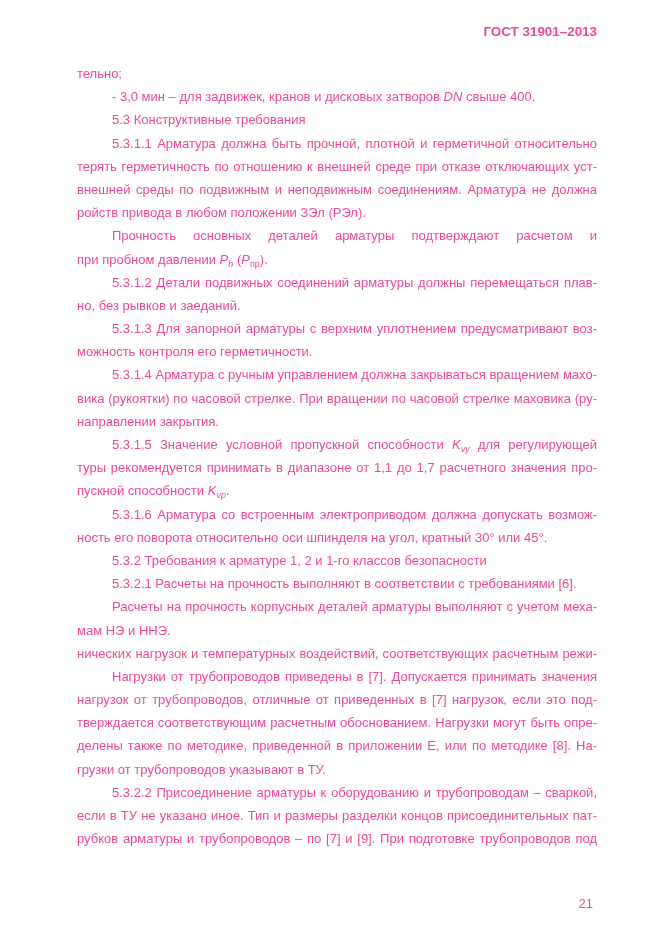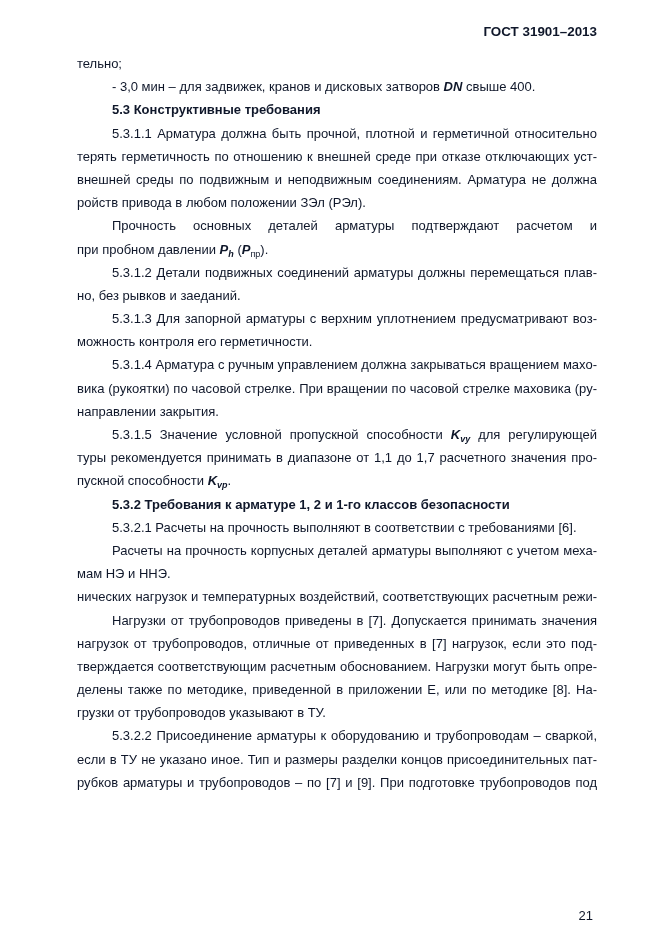--- a/index.html
+++ b/index.html
@@ -1,51 +1,51 @@
 <!DOCTYPE html>
 <html><head>
 <meta charset="utf-8">
 <style>
   html, body { margin: 0; padding: 0; background: #ffffff; }
   .page {
     position: relative;
     width: 661px;
     height: 935px;
     background: #ffffff;
-    color: #0f172a;
+    color: #ec4899;
     font-family: "Liberation Sans", sans-serif;
     box-sizing: border-box;
     padding: 20px 64px 0 77px;
     overflow: hidden;
   }
   .header {
     height: 23px;
     line-height: 23px;
     text-align: right;
     font-weight: bold;
     font-size: 13.4px;
   }
-  .body-lines { margin-top: 9px; }
+  .body-lines { margin-top: 19px; }
   .line {
     height: 23.2px;
     line-height: 23.2px;
     font-size: 13px;
     text-align: left;
     white-space: normal;
     overflow: hidden;
   }
   .line.just { text-align: justify; text-align-last: justify; }
   .line.ind  { padding-left: 35px; }
-  .line.bold { font-weight: bold; }
-  .it  { font-style: italic; font-weight: bold; }
+  .line.bold { font-weight: normal; }
+  .it  { font-style: italic; }
   .sub { font-size: 9px; vertical-align: -3px; }
   .pagenum {
     position: absolute;
     right: 68px;
-    bottom: 8px;
+    bottom: 20px;
     font-size: 13px;
     line-height: 23px;
   }
 </style>
 </head>
 <body>
 
 <div class="page">
   <div class="header">
     <span>ГОСТ 31901–2013</span>
@@ -63,20 +63,22 @@
       <div class="line ind just"><span>5.3.1.2 Детали подвижных соединений арматуры должны перемещаться плав-</span></div>
       <div class="line"><span>но, без рывков и заеданий.</span></div>
       <div class="line ind just"><span>5.3.1.3 Для запорной арматуры с верхним уплотнением предусматривают воз-</span></div>
       <div class="line"><span>можность контроля его герметичности.</span></div>
       <div class="line ind just"><span>5.3.1.4 Арматура с ручным управлением должна закрываться вращением махо-</span></div>
       <div class="line just"><span>вика (рукоятки) по часовой стрелке. При вращении по часовой стрелке маховика (ру-</span></div>
       <div class="line"><span>направлении закрытия.</span></div>
       <div class="line ind just"><span>5.3.1.5 Значение условной пропускной способности </span><span class="it">K</span><span class="sub it">vy</span><span> для регулирующей арма-</span></div>
       <div class="line just"><span>туры рекомендуется принимать в диапазоне от 1,1 до 1,7 расчетного значения  про-</span></div>
       <div class="line"><span>пускной способности </span><span class="it">K</span><span class="sub it">vp</span><span>.</span></div>
+      <div class="line ind just"><span>5.3.1.6 Арматура со встроенным электроприводом должна допускать возмож-</span></div>
+      <div class="line"><span>ность его поворота относительно оси шпинделя на угол, кратный 30° или 45°.</span></div>
       <div class="line bold ind"><span>5.3.2 Требования к арматуре 1, 2 и 1-го классов безопасности</span></div>
       <div class="line ind"><span>5.3.2.1 Расчеты на прочность выполняют в соответствии с требованиями [6].</span></div>
       <div class="line ind just"><span>Расчеты на прочность корпусных деталей арматуры выполняют с учетом меха-</span></div>
       <div class="line"><span>мам НЭ и ННЭ.</span></div>
       <div class="line just"><span>нических нагрузок и температурных воздействий, соответствующих расчетным режи-</span></div>
       <div class="line ind just"><span>Нагрузки от трубопроводов приведены в [7]. Допускается принимать значения</span></div>
       <div class="line just"><span>нагрузок от трубопроводов, отличные от приведенных в [7]  нагрузок, если это под-</span></div>
       <div class="line just"><span>тверждается соответствующим расчетным обоснованием. Нагрузки могут быть опре-</span></div>
       <div class="line just"><span>делены также по методике, приведенной в приложении Е, или по методике [8].  На-</span></div>
       <div class="line"><span>грузки от трубопроводов указывают в ТУ.</span></div>

